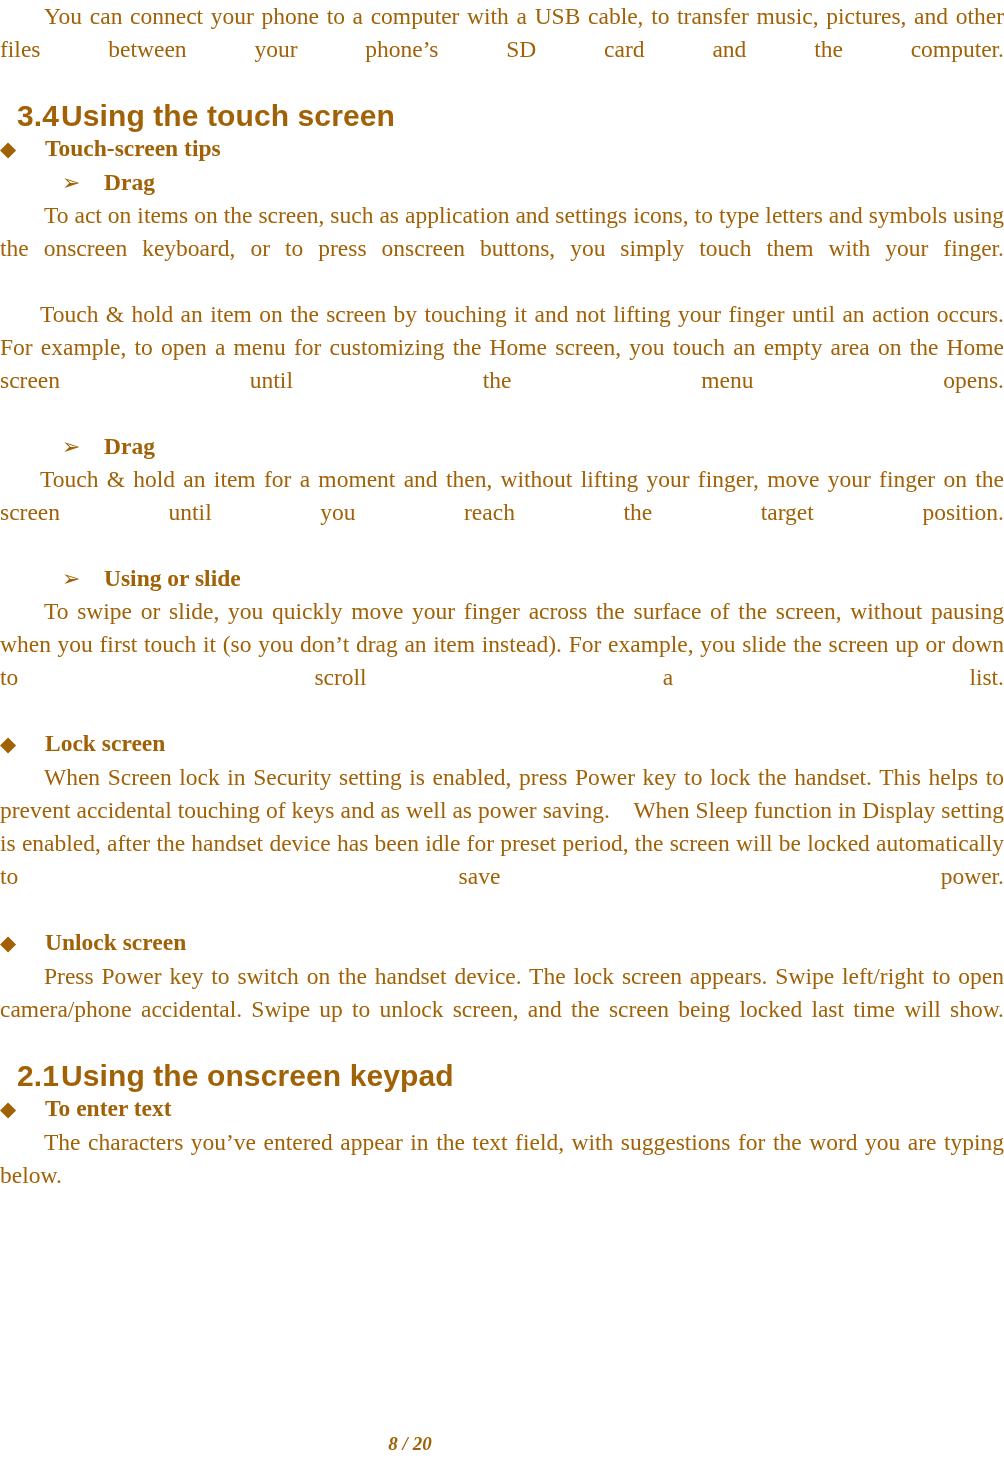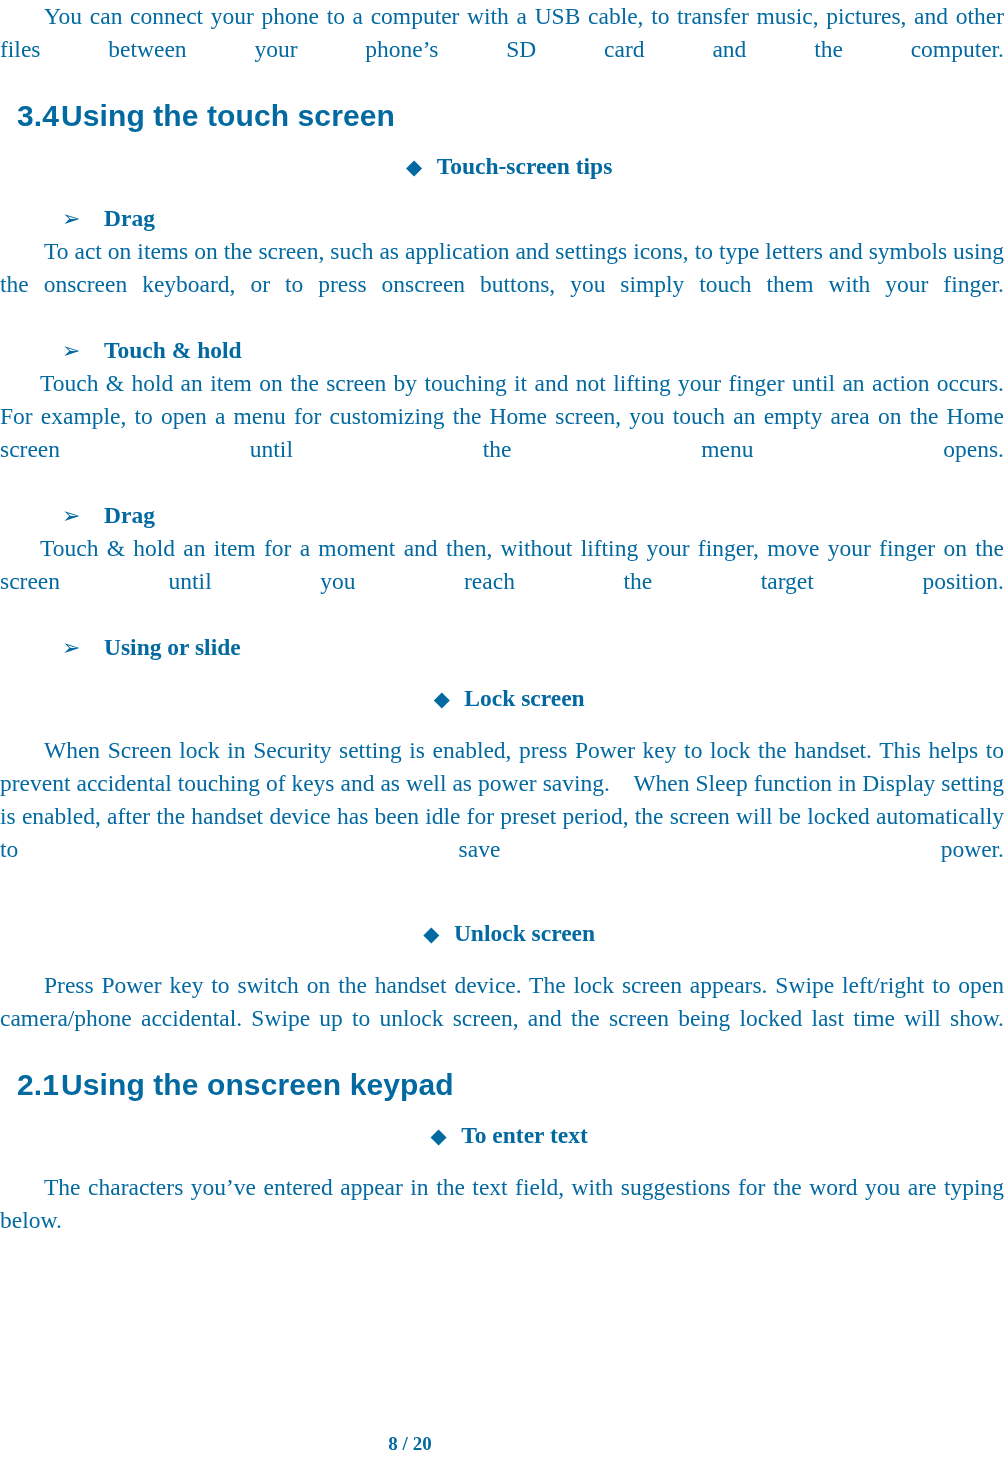--- a/index.html
+++ b/index.html
@@ -8,21 +8,21 @@
     background: #ffffff;
   }
 
   #page {
     position: relative;
     width: 1004px;
     height: 1464px;
     background: #ffffff;
     overflow: hidden;
     font-family: "Liberation Serif", "DejaVu Serif", serif;
-    color: #0369a1;
+    color: #a16207;
   }
 
   .content {
     position: absolute;
     left: 0;
     top: 0;
     width: 1004px;
   }
 
   
@@ -67,24 +67,23 @@
     padding-left: 17px;
     box-sizing: border-box;
   }
 
   
   .bullet-head {
     font-family: "Liberation Serif", "DejaVu Serif", serif;
     font-weight: bold;
     font-size: 23.5px;
     line-height: 33px;
-    margin: 18px;
+    margin: 0;
     padding: 0;
     white-space: pre;
-    text-align: center;
   }
   .bullet-head .marker {
     display: inline-block;
     width: 45px;
     font-size: 21px;
     line-height: 33px;
   }
 
   
   .sub-head {
@@ -108,48 +107,49 @@
   .footer {
     position: absolute;
     left: 0;
     top: 1432px;
     width: 820px;
     text-align: center;
     font-family: "Liberation Serif", "DejaVu Serif", serif;
     font-weight: bold;
     font-size: 19px;
     line-height: 24px;
+    font-style: italic;
   }
 </style>
 </head>
 <body>
 
 <div id="page">
   <div class="content">
 
     <p class="para indent">You can connect your phone to a computer with a USB cable, to transfer music, pictures, and other files between your phone’s SD card and the computer.</p>
 
     <div class="sec-head"><span class="num">3.4</span><span>Using the touch screen</span></div>
 
     <div class="bullet-head"><span class="marker">◆</span><span>Touch-screen tips</span></div>
 
     <div class="sub-head"><span class="marker">➢</span><span>Drag</span></div>
 
     <p class="para indent">To act on items on the screen, such as application and settings icons, to type letters and symbols using the onscreen keyboard, or to press onscreen buttons, you simply touch them with your finger.</p>
 
-    <div class="sub-head"><span class="marker">➢</span><span>Touch &amp; hold</span></div>
 
     <p class="para indent-sm">Touch &amp; hold an item on the screen by touching it and not lifting your finger until an action occurs. For example, to open a menu for customizing the Home screen, you touch an empty area on the Home screen until the menu opens.</p>
 
     <div class="sub-head"><span class="marker">➢</span><span>Drag</span></div>
 
     <p class="para indent-sm">Touch &amp; hold an item for a moment and then, without lifting your finger, move your finger on the screen until you reach the target position.</p>
 
     <div class="sub-head"><span class="marker">➢</span><span>Using or slide</span></div>
 
+    <p class="para indent">To swipe or slide, you quickly move your finger across the surface of the screen, without pausing when you first touch it (so you don’t drag an item instead). For example, you slide the screen up or down to scroll a list.</p>
 
     <div class="bullet-head"><span class="marker">◆</span><span>Lock screen</span></div>
 
     <p class="para indent">When Screen lock in Security setting is enabled, press Power key to lock the handset. This helps to prevent accidental touching of keys and as well as power saving. When Sleep function in Display setting is enabled, after the handset device has been idle for preset period, the screen will be locked automatically to save power.</p>
 
     <div class="bullet-head"><span class="marker">◆</span><span>Unlock screen</span></div>
 
     <p class="para indent">Press Power key to switch on the handset device. The lock screen appears. Swipe left/right to open camera/phone accidental. Swipe up to unlock screen, and the screen being locked last time will show.</p>
 
     <div class="sec-head"><span class="num">2.1</span><span>Using the onscreen keypad</span></div>

